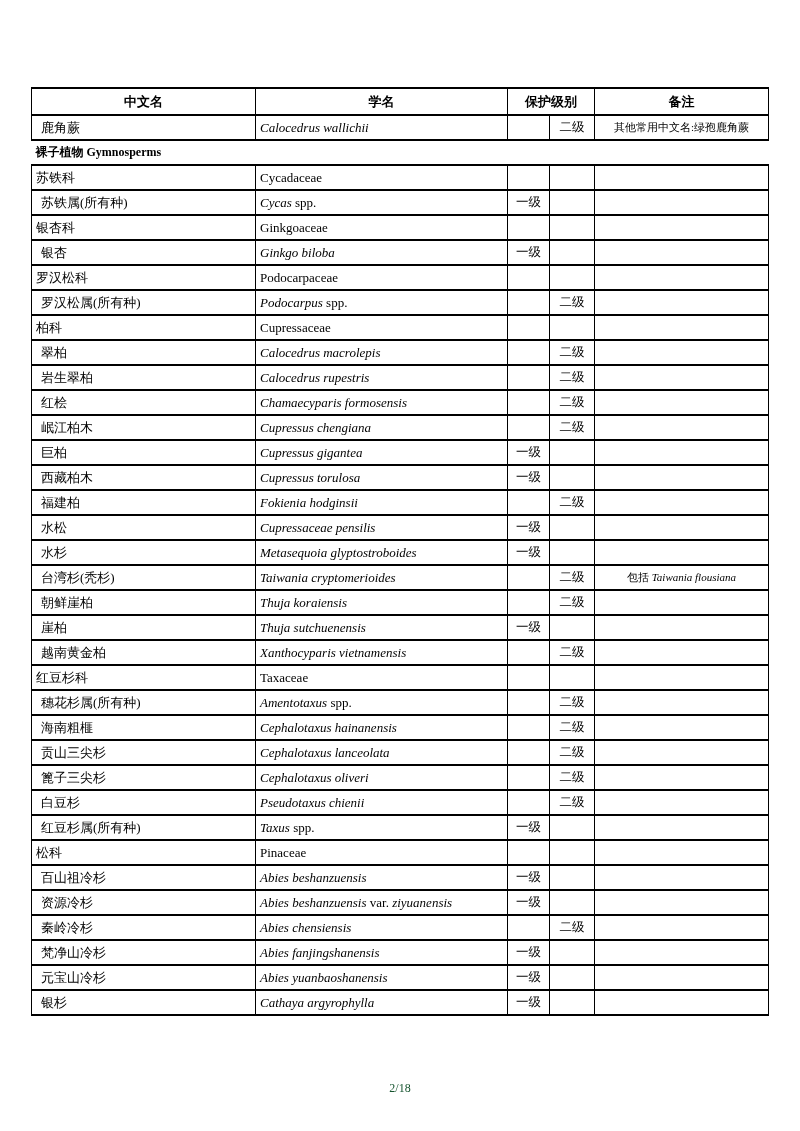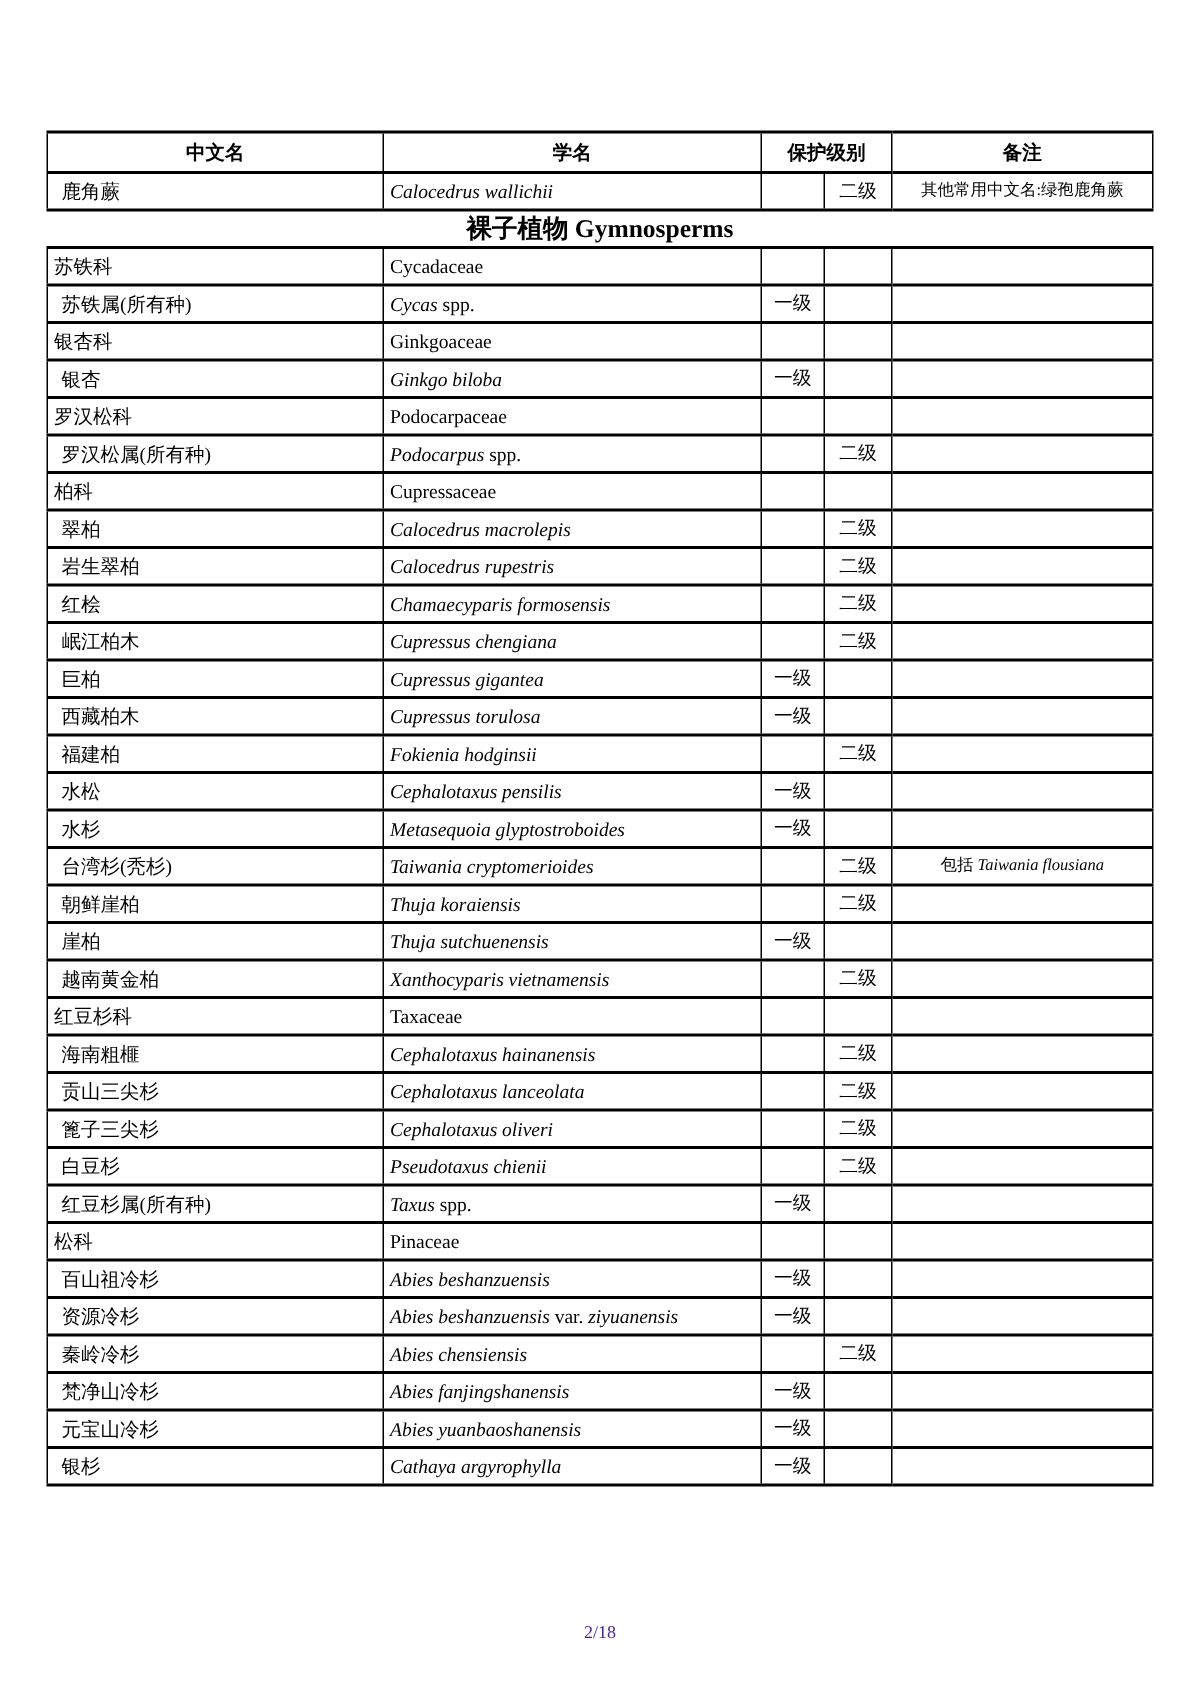--- a/index.html
+++ b/index.html
@@ -57,33 +57,33 @@
   td.note {
     text-align: center;
     font-size: 11px;
     padding: 0 3px;
   }
   tr.family td { font-weight: normal; }
   tr.family td.sci .run { font-style: normal; }
   td.section-cell {
     border-left: none;
     border-right: none;
-    text-align: center;
+    text-align: left;
     font-weight: bold;
-    font-size: 17px;
+    font-size: 12px;
   }
   .it { font-style: italic; }
   .footer {
     position: absolute;
     left: 0;
     top: 1081px;
     width: 100%;
     text-align: center;
     font-size: 12px;
-    color: #4c1d95;
+    color: #14532d;
   }
 </style>
 </head>
 <body>
 
 <div class="page">
   <table class="species-table">
     <colgroup>
       <col class="c1">
         <col class="c2">
@@ -203,21 +203,21 @@
         </tr>
         <tr>
           <td class="cn indent">福建柏</td>
           <td class="sci"><span class="run it">Fokienia hodginsii</span></td>
           <td class="lvl"></td>
           <td class="lvl">二级</td>
           <td class="note"></td>
         </tr>
         <tr>
           <td class="cn indent">水松</td>
-          <td class="sci"><span class="run it">Cephalotaxus pensilis</span></td>
+          <td class="sci"><span class="run it">Cupressaceae pensilis</span></td>
           <td class="lvl">一级</td>
           <td class="lvl"></td>
           <td class="note"></td>
         </tr>
         <tr>
           <td class="cn indent">水杉</td>
           <td class="sci"><span class="run it">Metasequoia glyptostroboides</span></td>
           <td class="lvl">一级</td>
           <td class="lvl"></td>
           <td class="note"></td>
@@ -248,20 +248,27 @@
           <td class="sci"><span class="run it">Xanthocyparis vietnamensis</span></td>
           <td class="lvl"></td>
           <td class="lvl">二级</td>
           <td class="note"></td>
         </tr>
         <tr class="family">
           <td class="cn">红豆杉科</td>
           <td class="sci"><span class="run">Taxaceae</span></td>
           <td class="lvl"></td>
           <td class="lvl"></td>
+          <td class="note"></td>
+        </tr>
+        <tr>
+          <td class="cn indent">穗花杉属(所有种)</td>
+          <td class="sci"><span class="run it">Amentotaxus</span><span class="run"> spp.</span></td>
+          <td class="lvl"></td>
+          <td class="lvl">二级</td>
           <td class="note"></td>
         </tr>
         <tr>
           <td class="cn indent">海南粗榧</td>
           <td class="sci"><span class="run it">Cephalotaxus hainanensis</span></td>
           <td class="lvl"></td>
           <td class="lvl">二级</td>
           <td class="note"></td>
         </tr>
         <tr>

